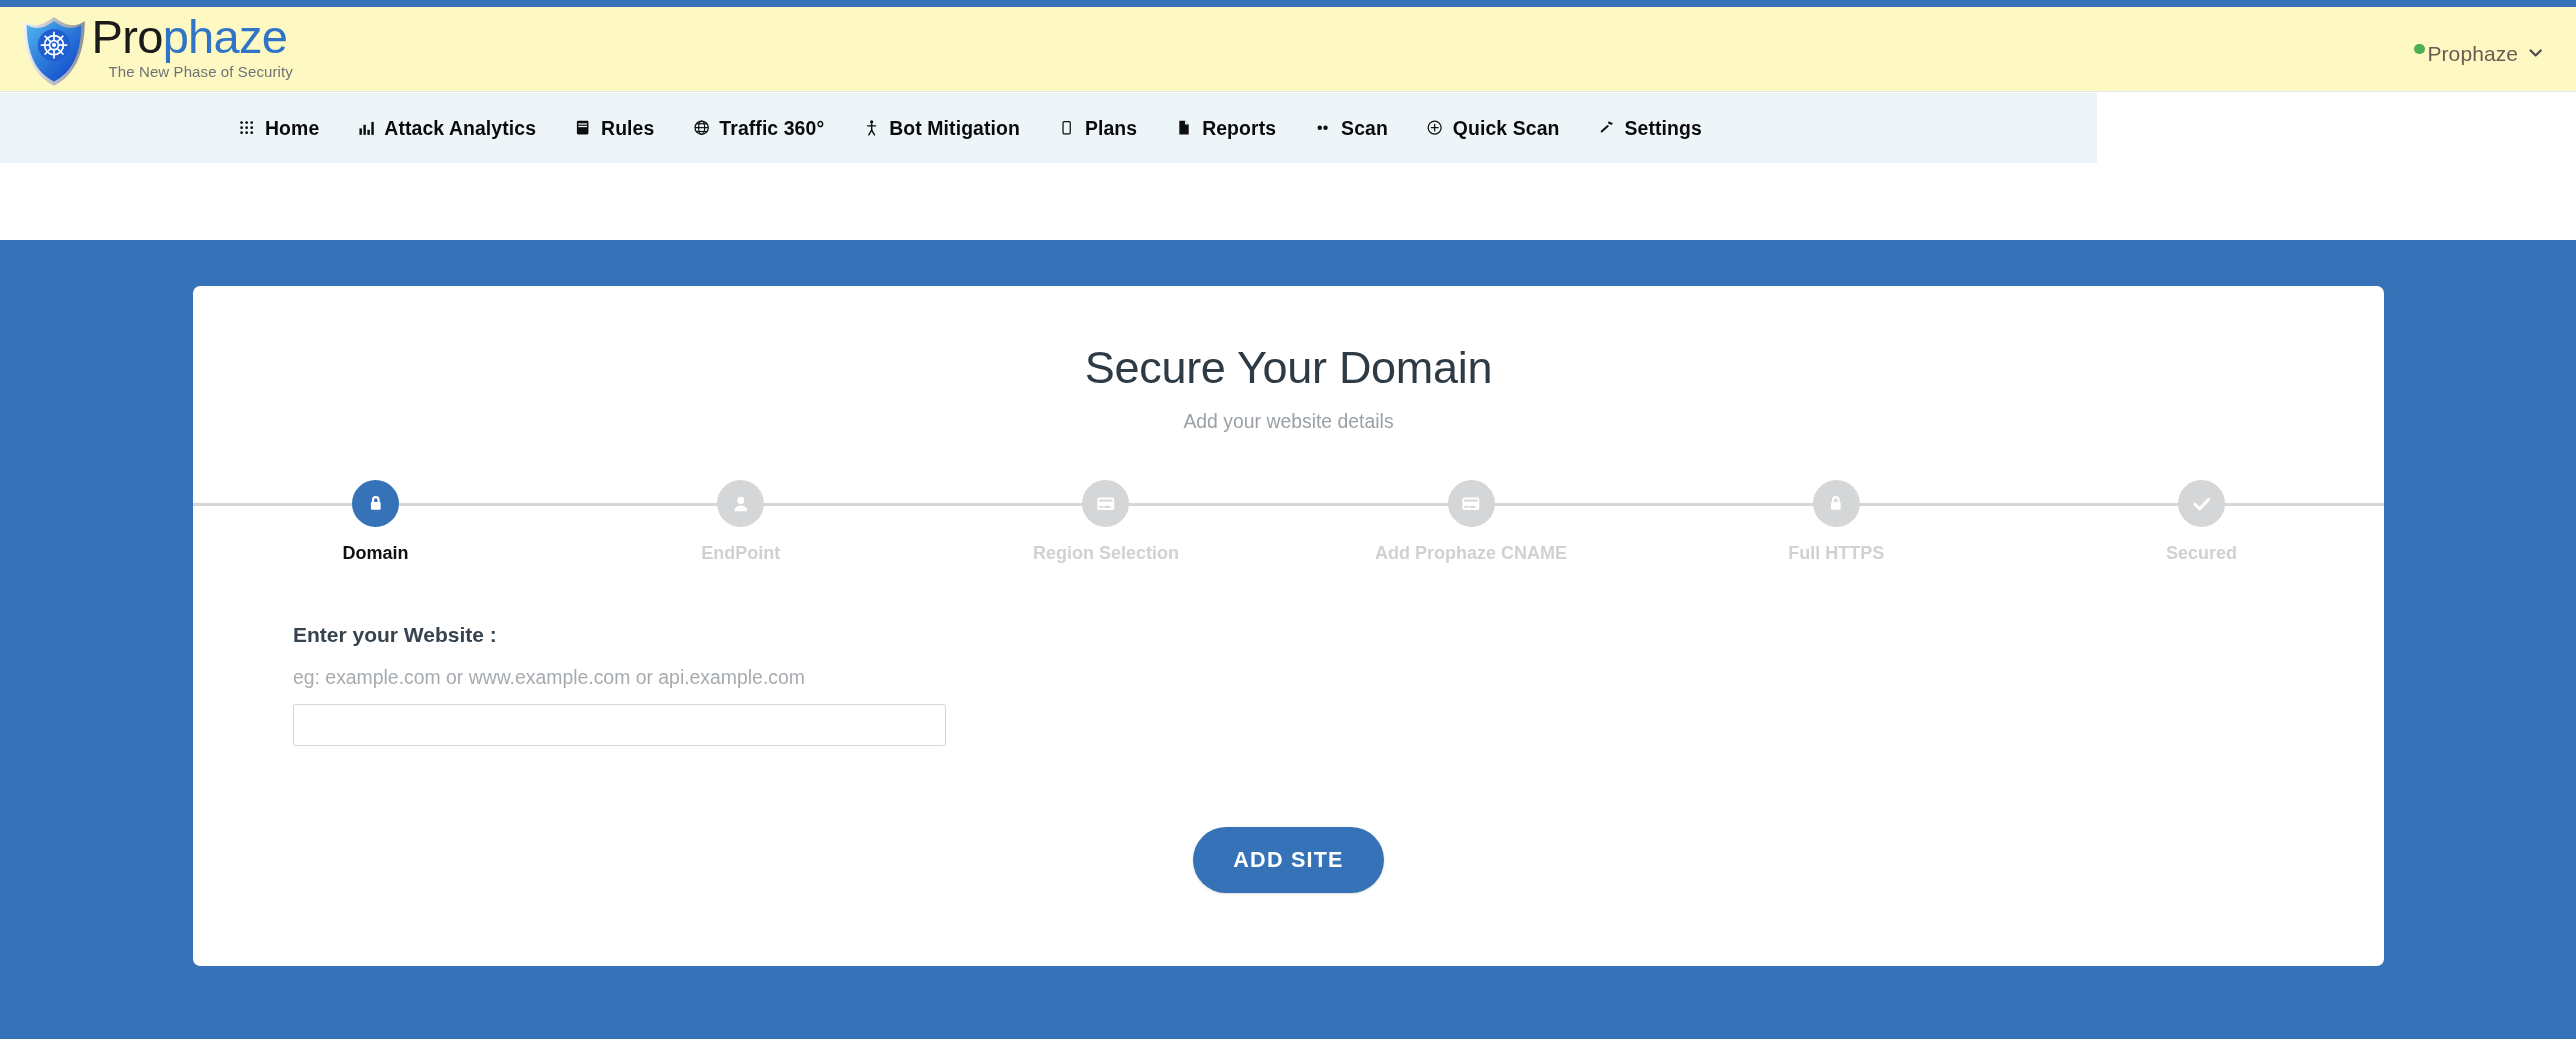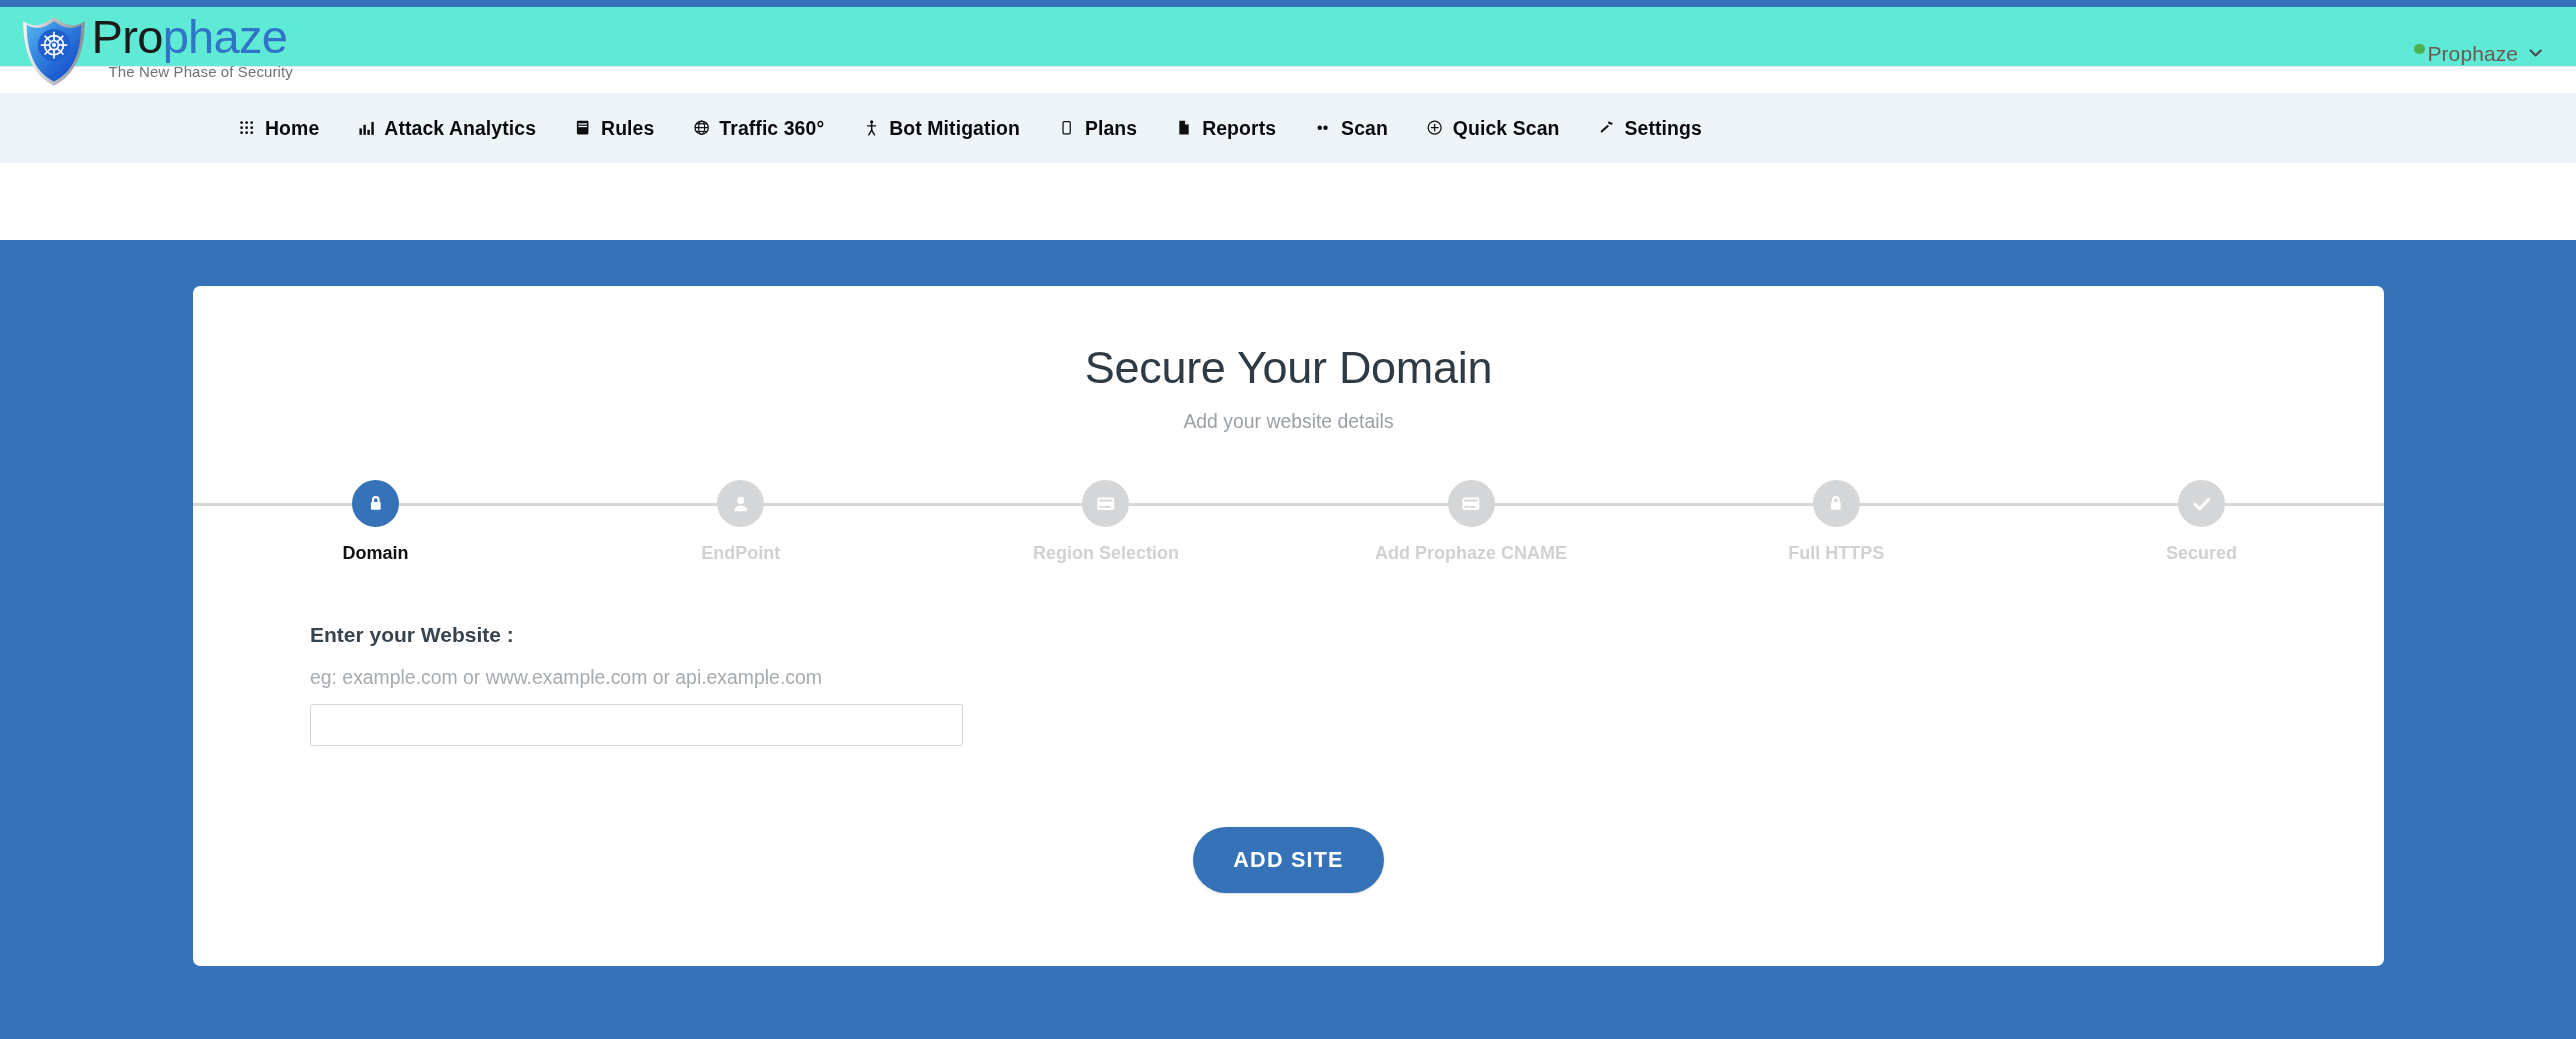--- a/index.html
+++ b/index.html
@@ -23,22 +23,22 @@
     width: 2576px;
     height: 7.2px;
     background: #3572b8;
   }
 
   
   .header {
     position: absolute;
     top: 7.2px; left: 0;
     width: 2576px;
-    height: 60px;
-    background: #5eead4;
+    height: 85px;
+    background: #fef9c3;
     border-bottom: 1.4px solid #e3e7ea;
     box-sizing: border-box;
   }
   .brand {
     position: absolute;
     left: 18.7px;
     top: 2.9px;
     display: flex;
     align-items: flex-start;
   }
@@ -101,21 +101,21 @@
     margin-left: 8.6px;
     color: #4a4a4a;
     font-size: 16px;
     line-height: 1;
   }
 
   
   .navbar {
     position: absolute;
     top: 93px; left: 0;
-    width: 2576px;
+    width: 2097px;
     height: 70px;
     background: #eef5f9;
     display: flex;
     align-items: center;
     padding-left: 237px;
     box-sizing: border-box;
   }
   .nav-item {
     display: flex;
     align-items: center;
@@ -229,21 +229,21 @@
     font-size: 18px;
     font-weight: bold;
     color: #cfd1d3;
     white-space: nowrap;
   }
   .step.active .step-label { color: #111111; }
 
   
   .form-block {
     position: absolute;
-    left: 117px;
+    left: 100px;
     top: 337px;
   }
   .form-label {
     font-size: 21px;
     font-weight: bold;
     color: #37434f;
     margin: 0;
     white-space: nowrap;
   }
   .form-hint {

